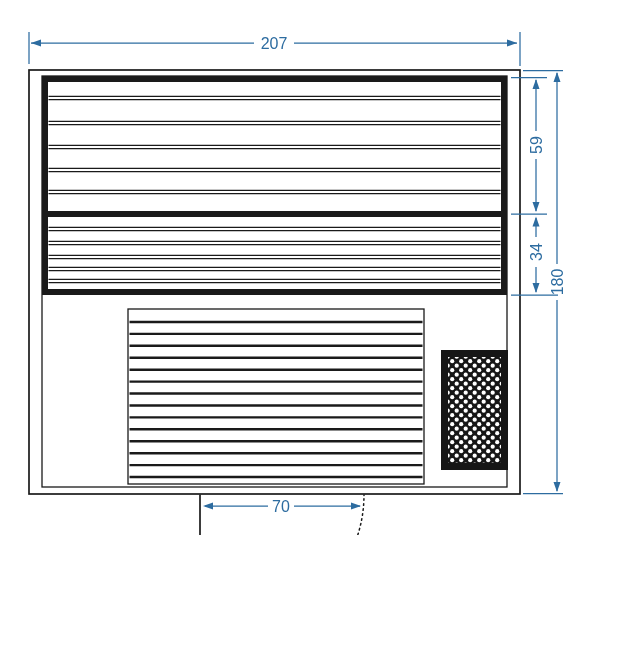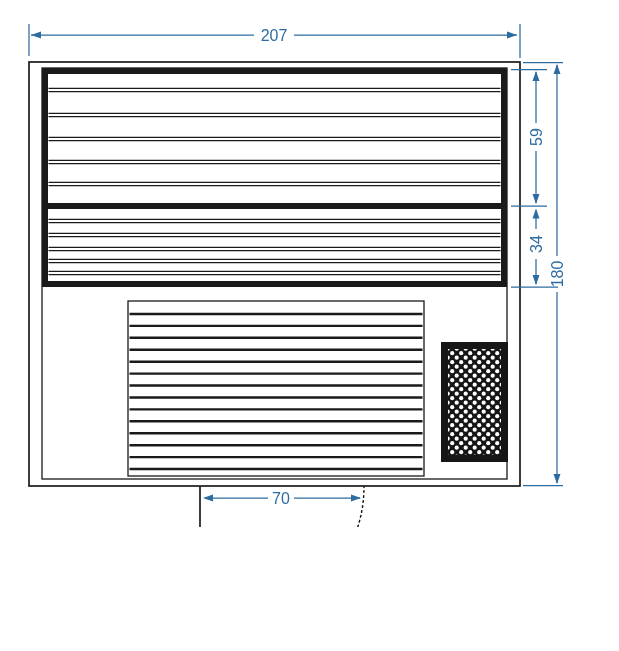--- a/index.html
+++ b/index.html
@@ -2,20 +2,21 @@
 <html><head>
 <meta charset="utf-8">
 <style>
   html,body{margin:0;padding:0;background:#fff;}
   .canvas{
     position:relative;
     width:619px;height:527px;
     background:#fff;
     font-family:"Liberation Sans", sans-serif;
     overflow:hidden;
+    margin-top:8px;
   }
   svg{display:block;}
   text{
     font-family:"Liberation Sans", sans-serif;
     font-size:16px;
   }
 </style>
 </head>
 <body>
 

